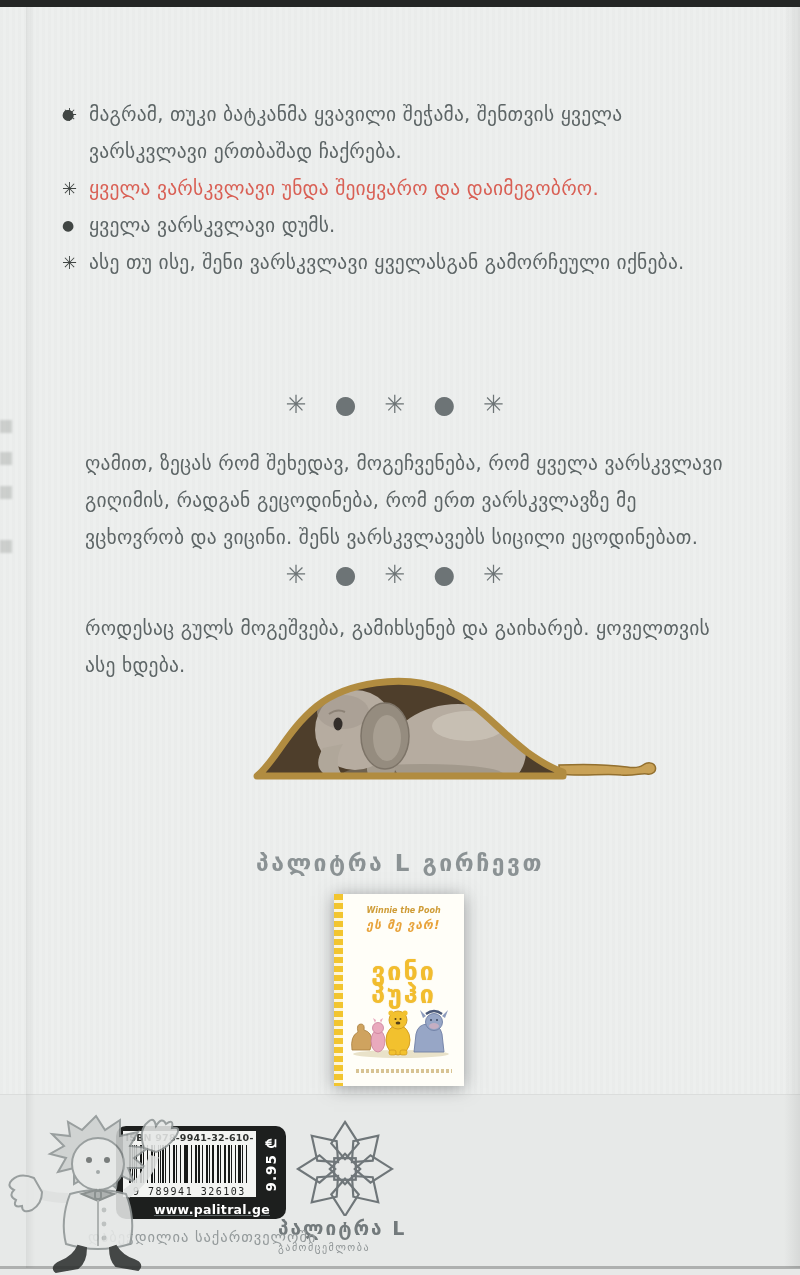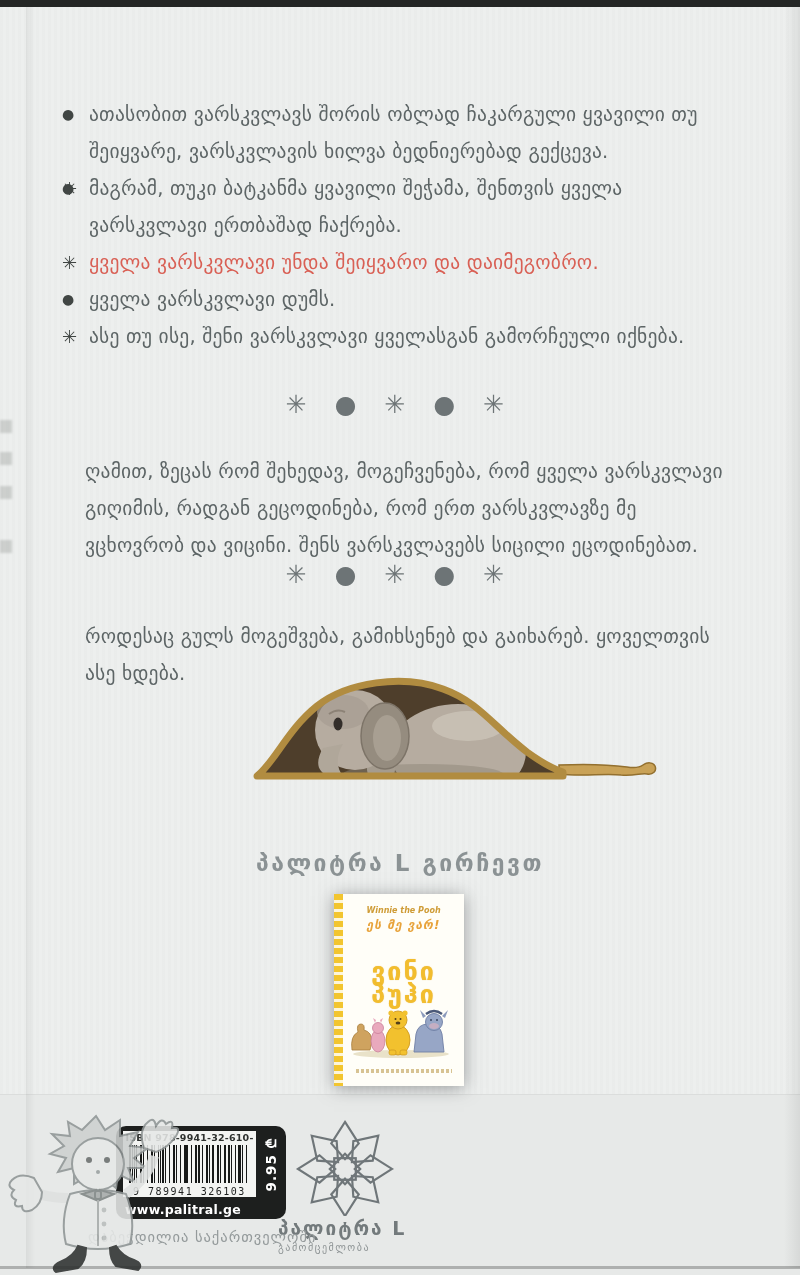--- a/index.html
+++ b/index.html
@@ -24,21 +24,21 @@
   .quotes .marker{position:absolute;left:0;top:0;color:#41464:4;}
   .quotes .marker{color:#414644;}
   .quotes .marker.dot{font-size:14px;}
   .quotes .marker.star{font-size:18px;color:#3f4442;}
   .quotes li.red{color:#d96055;}
 
   .separator{position:absolute;left:20px;width:760px;text-align:center;font-size:25px;color:#6d7476;letter-spacing:10px;}
   .sep1{top:390px;}
   .sep2{top:560px;}
 
-  .paragraph{position:absolute;left:85px;width:655px;font-size:19.5px;line-height:37px;letter-spacing:0.2px;margin-top:8px;}
+  .paragraph{position:absolute;left:85px;width:655px;font-size:19.5px;line-height:37px;letter-spacing:0.2px;}
   .par1{top:445px;}
   .par2{top:610px;}
 
   
   .elephant-wrap{position:absolute;left:243px;top:664px;width:420px;height:128px;}
 
   
   .recommend-heading{position:absolute;left:0;top:850px;width:800px;text-align:center;
     font-size:23px;font-weight:bold;color:#8b9294;letter-spacing:2.5px;}
 
@@ -64,21 +64,21 @@
   .barcode-inner{position:absolute;left:7px;top:5px;width:133px;height:66px;background:#f3f4f2;}
   .isbn{position:absolute;left:0;top:1px;width:100%;text-align:center;font-size:9.5px;font-weight:bold;color:#2f3230;letter-spacing:0.2px;}
   .bars{position:absolute;left:6px;top:14px;width:121px;height:38px;
     background:
       repeating-linear-gradient(90deg,#161817 0 2px,transparent 2px 3px,#161817 3px 4px,transparent 4px 7px,#161817 7px 8px,transparent 8px 11px),
       repeating-linear-gradient(90deg,transparent 0 5px,#161817 5px 6px,transparent 6px 13px);
     background-color:#f3f4f2;}
   .digits{position:absolute;left:10px;bottom:0;width:100%;font-size:10px;color:#1d1f1e;letter-spacing:1.5px;font-family:"DejaVu Sans Mono",monospace;}
   .price-strip{position:absolute;right:2px;top:5px;width:26px;height:66px;display:flex;align-items:center;justify-content:center;}
   .price{writing-mode:vertical-rl;transform:rotate(180deg);color:#ffffff;font-weight:bold;font-size:13.5px;letter-spacing:1px;}
-  .website-strip{position:absolute;left:9px;bottom:5px;width:133px;height:15px;text-align:left;}
+  .website-strip{position:absolute;left:21px;bottom:5px;width:133px;height:15px;text-align:right;text-decoration:underline;}
   .website{color:#ffffff;font-weight:bold;font-size:12.5px;letter-spacing:0.3px;}
 
   .printed-in{position:absolute;left:88px;top:1229px;font-size:14.5px;color:#949a9b;letter-spacing:1px;z-index:1;}
 
   
   .publisher{position:absolute;left:278px;top:1118px;width:134px;}
   .publisher .star-svg{display:block;margin:0 auto;}
   .publisher .pub-name{font-size:19px;font-weight:bold;color:#737a7c;letter-spacing:2px;margin-top:1px;}
   .publisher .pub-sub{font-size:10px;color:#8d9394;letter-spacing:1.5px;margin-top:3px;}
 
@@ -98,21 +98,20 @@
   <div class="right-shade"></div>
   <div class="smudge" style="top:420px;"></div>
   <div class="smudge" style="top:452px;"></div>
   <div class="smudge" style="top:486px;"></div>
   <div class="smudge" style="top:540px;"></div>
 
   <div class="quotes">
     <ul>
       <li>
         <span class="marker dot">●</span>
-        <span>ათასობით ვარსკვლავს შორის ობლად ჩაკარგული ყვავილი თუ შეიყვარე, ვარსკვლავის ხილვა ბედნიერებად გექცევა.</span>
       </li>
       <li class="red">
         <span class="marker star">✳</span>
       </li>
       <li>
         <span class="marker dot">●</span>
         <span>მაგრამ, თუკი ბატკანმა ყვავილი შეჭამა, შენთვის ყველა ვარსკვლავი ერთბაშად ჩაქრება.</span>
       </li>
       <li class="red">
         <span class="marker star">✳</span>

